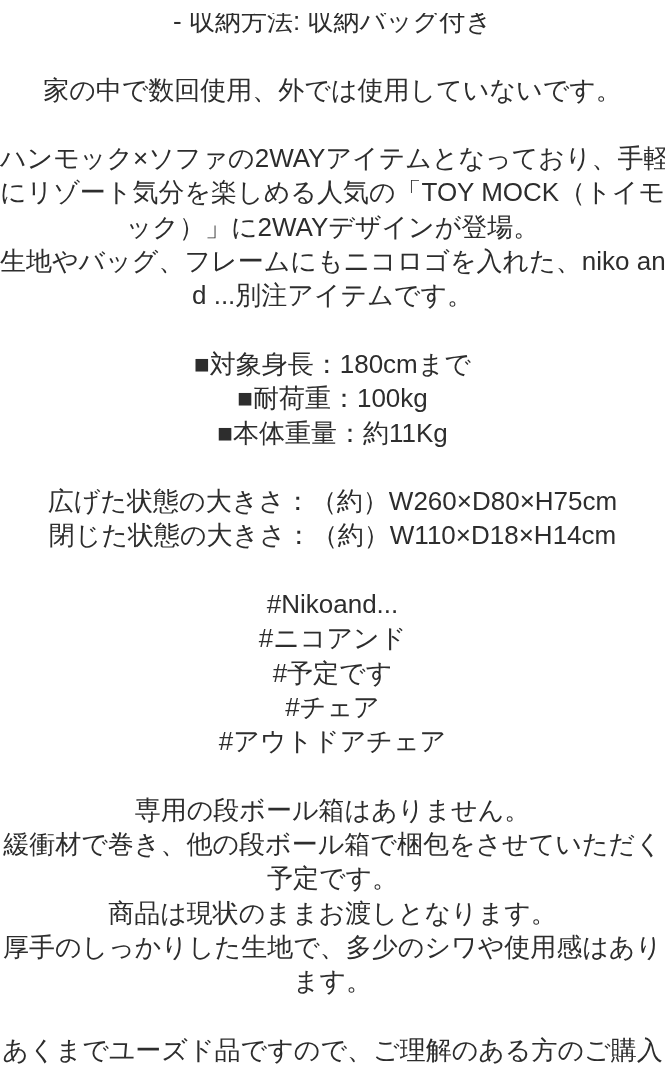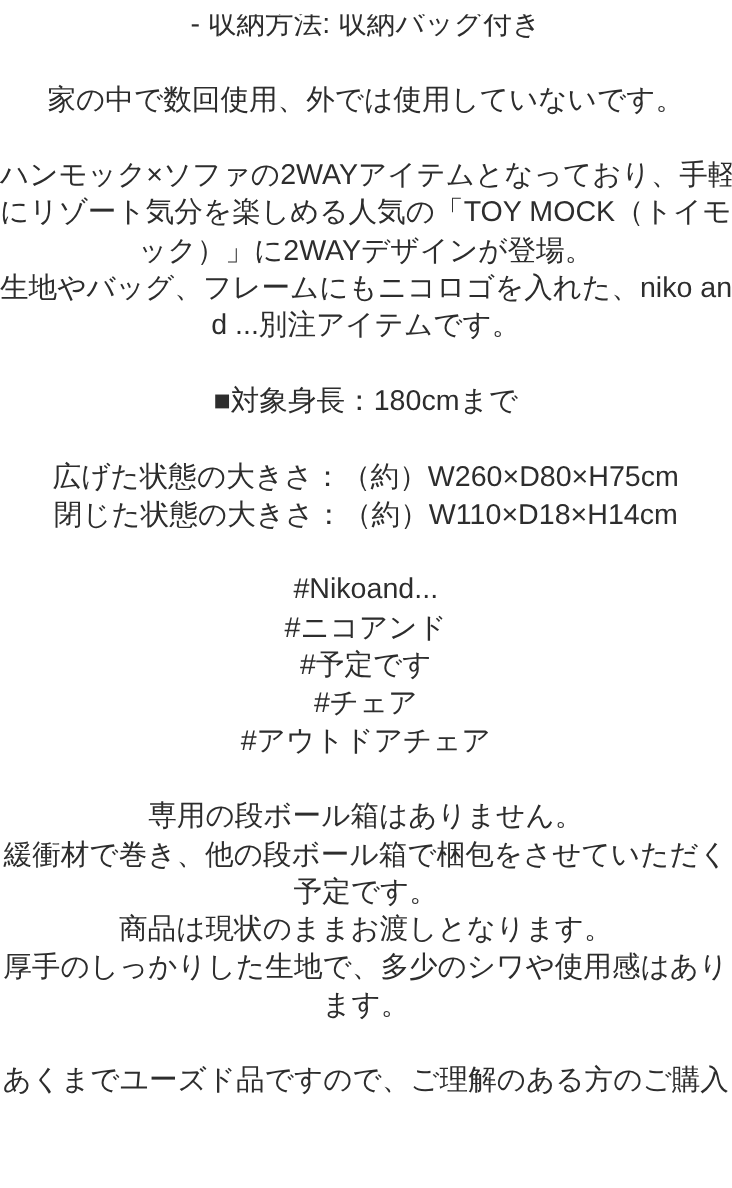--- a/index.html
+++ b/index.html
@@ -50,20 +50,22 @@
     <div class="line">&nbsp;</div>
     <div class="line">家の中で数回使用、外では使用していないです。</div>
     <div class="line">&nbsp;</div>
     <div class="line">ハンモック×ソファの2WAYアイテムとなっており、手軽</div>
     <div class="line">にリゾート気分を楽しめる人気の「TOY MOCK（トイモ</div>
     <div class="line">ック）」に2WAYデザインが登場。</div>
     <div class="line">生地やバッグ、フレームにもニコロゴを入れた、niko an</div>
     <div class="line">d ...別注アイテムです。</div>
     <div class="line">&nbsp;</div>
     <div class="line">■対象身長：180cmまで</div>
+    <div class="line">■耐荷重：100kg</div>
+    <div class="line">■本体重量：約11Kg</div>
     <div class="line">&nbsp;</div>
     <div class="line">広げた状態の大きさ：（約）W260×D80×H75cm</div>
     <div class="line">閉じた状態の大きさ：（約）W110×D18×H14cm</div>
     <div class="line">&nbsp;</div>
     <div class="line">#Nikoand...</div>
     <div class="line">#ニコアンド</div>
     <div class="line">#予定です</div>
     <div class="line">#チェア</div>
     <div class="line">#アウトドアチェア</div>
     <div class="line">&nbsp;</div>

